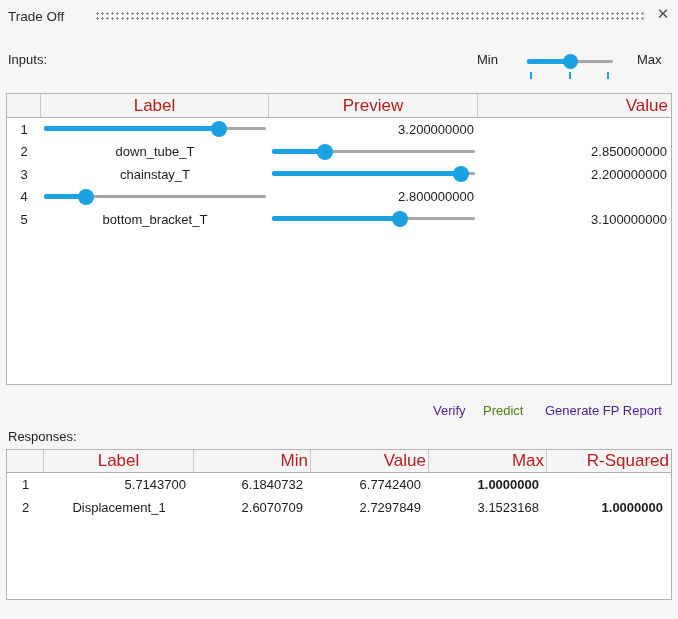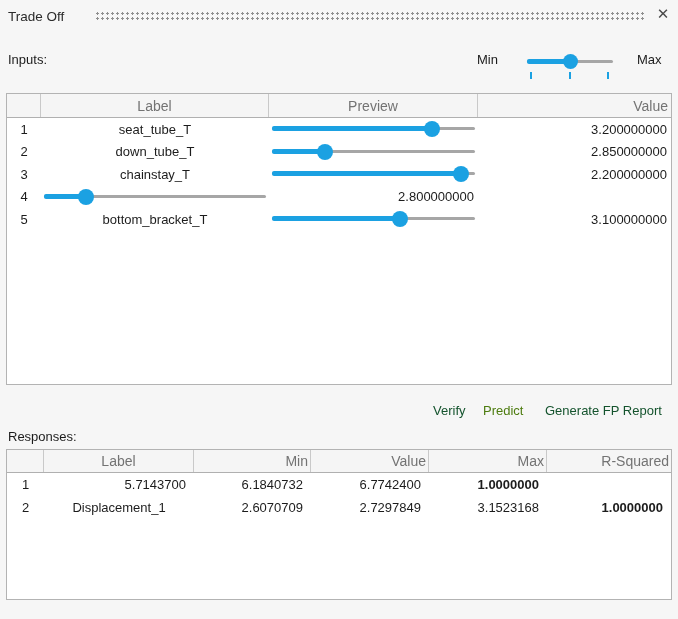--- a/index.html
+++ b/index.html
@@ -44,21 +44,21 @@
   .tick { position:absolute; top:72px; width:2px; height:7px; background:var(--accent); }
   .tick.t0 { left:530px; } .tick.t1 { left:569px; } .tick.t2 { left:607px; }
 
   
   .tbl { position:absolute; left:6px; width:666px; background:#ffffff; border:1px solid #b3b3b3; }
   .tbl-inputs { top:93px; height:292px; }
   .tbl-resp   { top:449px; height:151px; }
 
   .thead { display:grid; background:#f5f5f5; border-bottom:1px solid #b0b0b0; }
   .thead > div {
-    font-size:14px; color:#737373;
+    font-size:17px; color:#b91c1c;
     border-right:1px solid #c9c9c9;
     display:flex; align-items:center; justify-content:center;
     white-space:nowrap; overflow:hidden;text-align:center;
   }
   .thead > div:last-child { border-right:none; }
   .thead > div.ralign { justify-content:flex-end; padding-right:3px; }
 
   .trow { display:grid; }
   .trow > div {
     display:flex; align-items:center; justify-content:center;
@@ -76,21 +76,21 @@
   .cols-resp { grid-template-columns:37px 150px 117px 118px 118px 1fr; }
   .tbl-resp .thead { height:23px; }
   .tbl-resp .trow  { height:23px; }
   .tbl-resp .thead > div.ralign { padding-right:2px; }
   .tbl-resp .trow > div.ralign { padding-right:8px; }
   .bold { font-weight:700; }
 
   
   .action-btn {
     position:absolute; top:403px; font-size:13px; background:none; border:none;
-    font-family:"Liberation Sans", sans-serif; color:#14532d; cursor:pointer; white-space:nowrap;
+    font-family:"Liberation Sans", sans-serif; color:#4c1d95; cursor:pointer; white-space:nowrap;
   }
   .btn-verify   { left:433px; }
   .btn-predict  { left:483px; color:#4d7c0f; cursor:default; }
   .btn-generate { left:545px; }
 
   .responses-label { position:absolute; left:8px; top:429px; font-size:13px; }
 </style>
 </head>
 <body>
 
@@ -117,21 +117,20 @@
   <div class="tbl tbl-inputs">
     <div class="thead cols-inputs">
       <div></div>
       <div>Label</div>
       <div>Preview</div>
       <div class="ralign">Value</div>
     </div>
 
     <div class="trow cols-inputs">
       <div>1</div>
-      <div>seat_tube_T</div>
       <div class="cell-slider">
         <div class="hslider" style="--f: 0.79;">
           <div class="track"></div>
           <div class="fill"></div>
           <div class="thumb"></div>
         </div>
       </div>
       <div class="ralign">3.200000000</div>
     </div>
 

